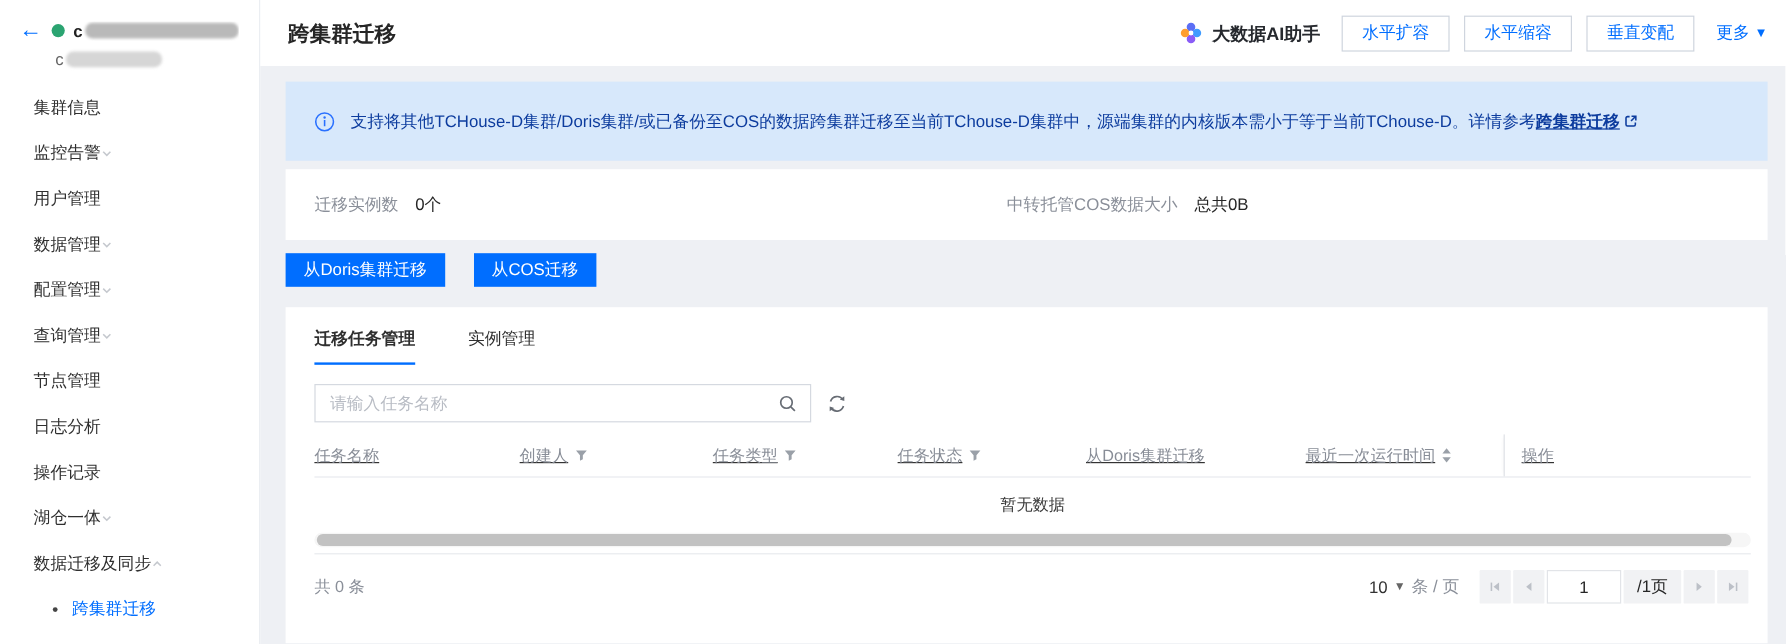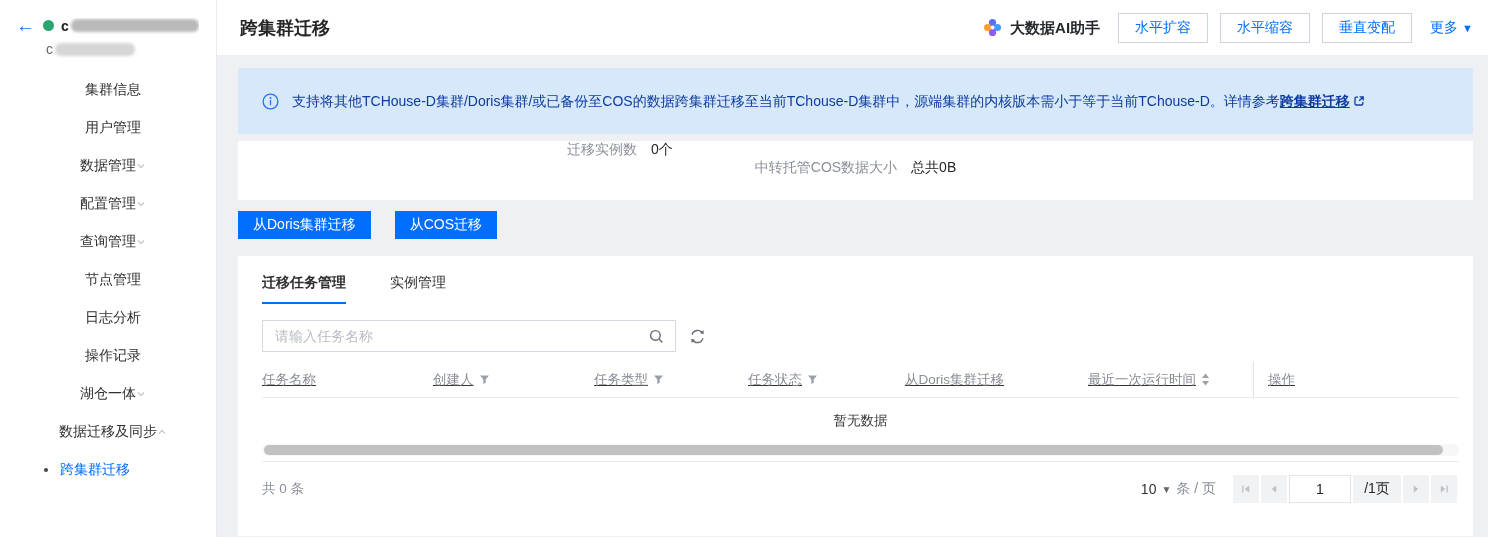--- a/index.html
+++ b/index.html
@@ -11,21 +11,21 @@
   .sidebar { width:217px; min-width:217px; height:100%; background:#fff; border-right:1px solid #e7eaef; padding-top:14px; }
   .cluster-head { display:flex; align-items:center; padding:2px 12px 0 16px; }
   .back { color:#006eff; font-size:19px; font-weight:bold; cursor:pointer; line-height:1; margin-right:8px; }
   .dot { width:11px; height:11px; border-radius:50%; background:#2ba471; margin-right:7px; flex:none; }
   .cname { font-weight:bold; color:#222; display:flex; align-items:center; overflow:hidden; }
   .redact { display:inline-block; height:13px; border-radius:6px; background:#b9b9b9; filter:blur(1.5px); margin-left:2px; }
   .r1 { width:128px; }
   .cluster-sub { padding:6px 12px 0 46px; color:#666; display:flex; align-items:center; }
   .r2 { width:80px; background:#d6d6d6; }
   .nav { margin-top:14px; }
-  .nav-item { height:38px; display:flex; align-items:center; justify-content:center; padding:0 18px 0 28px; font-size:14px; color:#2f2f2f; cursor:pointer; }
+  .nav-item { height:38px; display:flex; align-items:center; justify-content:flex-start; padding:0 18px 0 28px; font-size:14px; color:#2f2f2f; cursor:pointer; }
   .chev { flex:none; opacity:.9; }
   .chev.up { transform:rotate(180deg); }
   .nav-child { height:38px; display:flex; align-items:center; padding-left:44px; color:#006eff; cursor:pointer; position:relative; }
   .nav-child .bullet { width:4px; height:4px; border-radius:50%; background:#444; margin-right:12px; }
 
   
   .main { flex:1; display:flex; flex-direction:column; min-width:0; }
   .mainheader { height:55px; background:#fff; display:flex; align-items:center; justify-content:space-between; padding:0 15px 0 23px; }
   .page-title { font-size:18px; font-weight:bold; color:#262626; }
   .header-right { display:flex; align-items:center; gap:12px; }
@@ -37,21 +37,21 @@
 
   .content { flex:1; background:#eef0f4; padding:13px 15px 0 21px; min-width:0; }
 
   
   .banner { height:66px; background:#d7e8fb; display:flex; align-items:center; padding:0 24px; color:#0d3c9e; gap:13px; }
   .banner-text { line-height:1.35; }
   .banner-link { font-weight:bold; text-decoration:underline; color:#0d3c9e; cursor:pointer; }
   .ext-icon { margin-left:3px; vertical-align:-1px; cursor:pointer; }
 
   
-  .stats { margin-top:7px; height:59px; background:#fff; display:flex; align-items:center; padding:0 24px;flex-direction:column; }
+  .stats { margin-top:7px; height:59px; background:#fff; display:flex; align-items:center; padding:0 24px; }
   .stat { display:flex; align-items:center; gap:14px; }
   .stat-1 { width:577px; }
   .stat-label { color:#8a8f99; }
   .stat-value { color:#262626; }
 
   
   .actions { margin-top:11px; display:flex; gap:24px; }
   .pbtn { height:28px; padding:0 15px; background:#006eff; border:none; color:#fff; font-size:14px; cursor:pointer; font-family:inherit; }
 
   
@@ -106,20 +106,26 @@
       </span>
     </div>
     <div class="cluster-sub">
       <span>c</span>
       <span class="redact r2"></span>
     </div>
 
     <nav class="nav">
       <div class="nav-item">
           <span>集群信息</span>
+        </div>
+      <div class="nav-item">
+          <span>监控告警</span>
+          <svg class="chev" width="10" height="10" viewBox="0 0 10 10">
+            <path d="M2 3.5 L5 6.5 L8 3.5" stroke="#bfc3c9" stroke-width="1.3" fill="none"></path>
+          </svg>
         </div>
       <div class="nav-item">
           <span>用户管理</span>
         </div>
       <div class="nav-item">
           <span>数据管理</span>
           <svg class="chev" width="10" height="10" viewBox="0 0 10 10">
             <path d="M2 3.5 L5 6.5 L8 3.5" stroke="#bfc3c9" stroke-width="1.3" fill="none"></path>
           </svg>
         </div>

